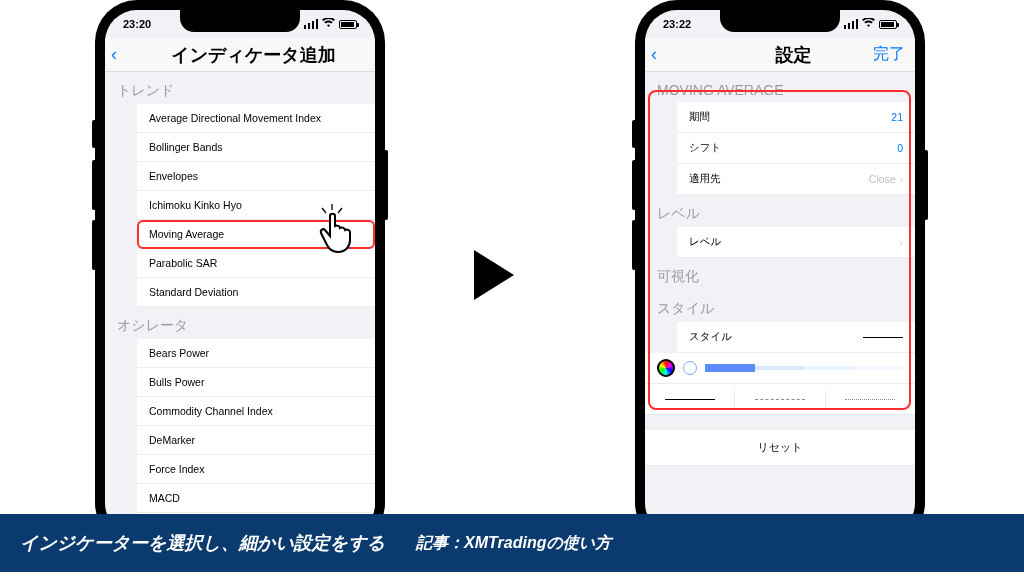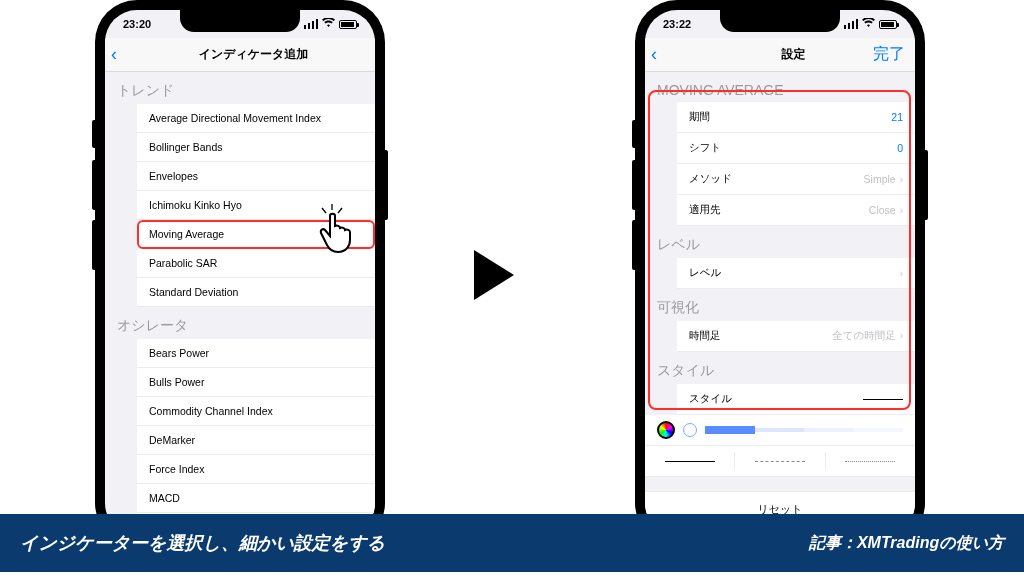--- a/index.html
+++ b/index.html
@@ -10,21 +10,21 @@
   .phone.right { left:635px; }
   .phone::before { content:""; position:absolute; left:-3px; top:120px; width:3px; height:28px; background:#000; border-radius:2px 0 0 2px; }
   .phone::after { content:""; position:absolute; left:-3px; top:160px; width:3px; height:50px; background:#000; border-radius:2px 0 0 2px; box-shadow:0 60px 0 #000; }
   .side-btn { position:absolute; right:-3px; top:150px; width:3px; height:70px; background:#000; border-radius:0 2px 2px 0; }
   .screen { width:100%; height:100%; background:#f2f2f6; border-radius:32px; overflow:hidden; position:relative; }
   .notch { position:absolute; top:0; left:50%; transform:translateX(-50%); width:120px; height:22px; background:#000; border-radius:0 0 14px 14px; z-index:10; }
   .statusbar { height:28px; display:flex; align-items:center; justify-content:space-between; padding:0 18px; font-size:11px; font-weight:600; color:#000; }
   .statusbar .right-icons { display:flex; gap:4px; align-items:center; }
   .navbar { height:34px; background:#f8f8f8; border-bottom:1px solid #dcdcdc; display:flex; align-items:center; justify-content:center; position:relative; }
   .navbar .back { position:absolute; left:6px; color:#007aff; font-size:18px; font-weight:300; }
-  .navbar .title { font-size:12px; font-weight:600;margin-left:27px; }
+  .navbar .title { font-size:18px; font-weight:600;margin-left:27px; }
   .navbar .done { position:absolute; right:10px; color:#007aff; font-size:16px; font-weight:500; }
   .content { height:calc(100% - 62px); overflow:hidden; font-size:10.5px; }
   .section-header { font-size:14px; color:#9a9a9f; padding:10px 12px 4px; }
   .row { background:#fff; border-bottom:1px solid #ececec; padding:8px 12px; display:flex; align-items:center; justify-content:space-between; color:#000;margin-left:32px; }
   .row .value { color:#007aff; }
   .row .value.gray { color:#bfbfc4; }
   .row.highlight { outline:2px solid #ff2d2d; outline-offset:-2px; border-radius:6px; position:relative; z-index:2; }
   .chev { color:#c7c7cc; font-size:10px; margin-left:4px; }
   .cursor { position:absolute; left:215px; top:202px; z-index:5; }
   .homebar { position:absolute; bottom:5px; left:50%; transform:translateX(-50%); width:100px; height:4px; background:#000; border-radius:3px; }
@@ -36,21 +36,21 @@
   .color-circle.small { width:14px; height:14px; border:1.5px solid #7aa7ff; background:transparent; }
   .thickness-bar { flex:1; height:4px; background:linear-gradient(to right,#b7d0ff 25%,#dce7ff 25% 50%,#eaf1ff 50% 75%,#f3f7ff 75%); position:relative; }
   .thickness-bar::before { content:""; position:absolute; left:0; top:-2px; width:25%; height:8px; background:#5a8bff; }
   .line-styles { display:flex; background:#fff; padding:6px 0; border-bottom:1px solid #ececec; }
   .line-style { flex:1; display:flex; align-items:center; justify-content:center; height:18px; border-right:1px solid #ececec; }
   .line-style:last-child { border-right:none; }
   .ls-solid { width:50px; border-top:1.5px solid #000; }
   .ls-dash { width:50px; border-top:1.5px dashed #8d8d8d; }
   .ls-dot { width:50px; border-top:1.5px dotted #8d8d8d; }
   .reset { background:#fff; text-align:center; padding:10px; font-size:11px; color:#000; margin-top:14px; border-top:1px solid #ececec; border-bottom:1px solid #ececec; }
-  .footer-banner { position:absolute; left:0; bottom:0; width:1024px; height:58px; background:#0a3a6e; color:#fff; display:flex; align-items:center; justify-content:space-between; padding:0 20px; font-weight:700; font-style:italic; }
+  .footer-banner { position:absolute; left:0; bottom:0; width:1024px; height:58px; background:#0a3a6e; color:#fff; display:flex; align-items:center; padding:0 20px; font-weight:700; font-style:italic; }
   .footer-banner .left-text { font-size:18px; }
   .footer-banner .right-text { font-size:16px;margin-left:31px; }
   .signal { display:inline-flex; gap:1.5px; align-items:flex-end; }
   .signal span { width:2.5px; background:#000; }
   .signal span:nth-child(1){height:4px} .signal span:nth-child(2){height:6px} .signal span:nth-child(3){height:8px} .signal span:nth-child(4){height:10px}
   .batt { width:18px; height:9px; border:1px solid #000; border-radius:2px; position:relative; }
   .batt::after { content:""; position:absolute; right:-3px; top:2px; width:2px; height:4px; background:#000; border-radius:0 1px 1px 0; }
   .batt::before { content:""; position:absolute; left:1px; top:1px; width:13px; height:5px; background:#000; }
   .line-sample { width:40px; border-top:1.5px solid #000; }
 </style>
@@ -177,37 +177,29 @@
         <div class="section-header">MOVING AVERAGE</div>
         <div class="row">
           <span>期間</span>
           <span class="value">21</span>
         </div>
         <div class="row">
           <span>シフト</span>
           <span class="value">0</span>
         </div>
         <div class="row">
-          <span>メソッド</span>
-          <span><span class="value gray">Simple</span><span class="chev">›</span></span>
-        </div>
-        <div class="row">
           <span>適用先</span>
           <span><span class="value gray">Close</span><span class="chev">›</span></span>
         </div>
         <div class="section-header">レベル</div>
         <div class="row">
           <span>レベル</span>
           <span class="chev">›</span>
         </div>
         <div class="section-header">可視化</div>
-        <div class="row">
-          <span>時間足</span>
-          <span><span class="value gray">全ての時間足</span><span class="chev">›</span></span>
-        </div>
         <div class="section-header">スタイル</div>
         <div class="row">
           <span>スタイル</span>
           <span class="line-sample"></span>
         </div>
         <div class="style-row">
           <span class="color-circle"></span>
           <span class="color-circle small"></span>
           <span class="thickness-bar"></span>
         </div>

